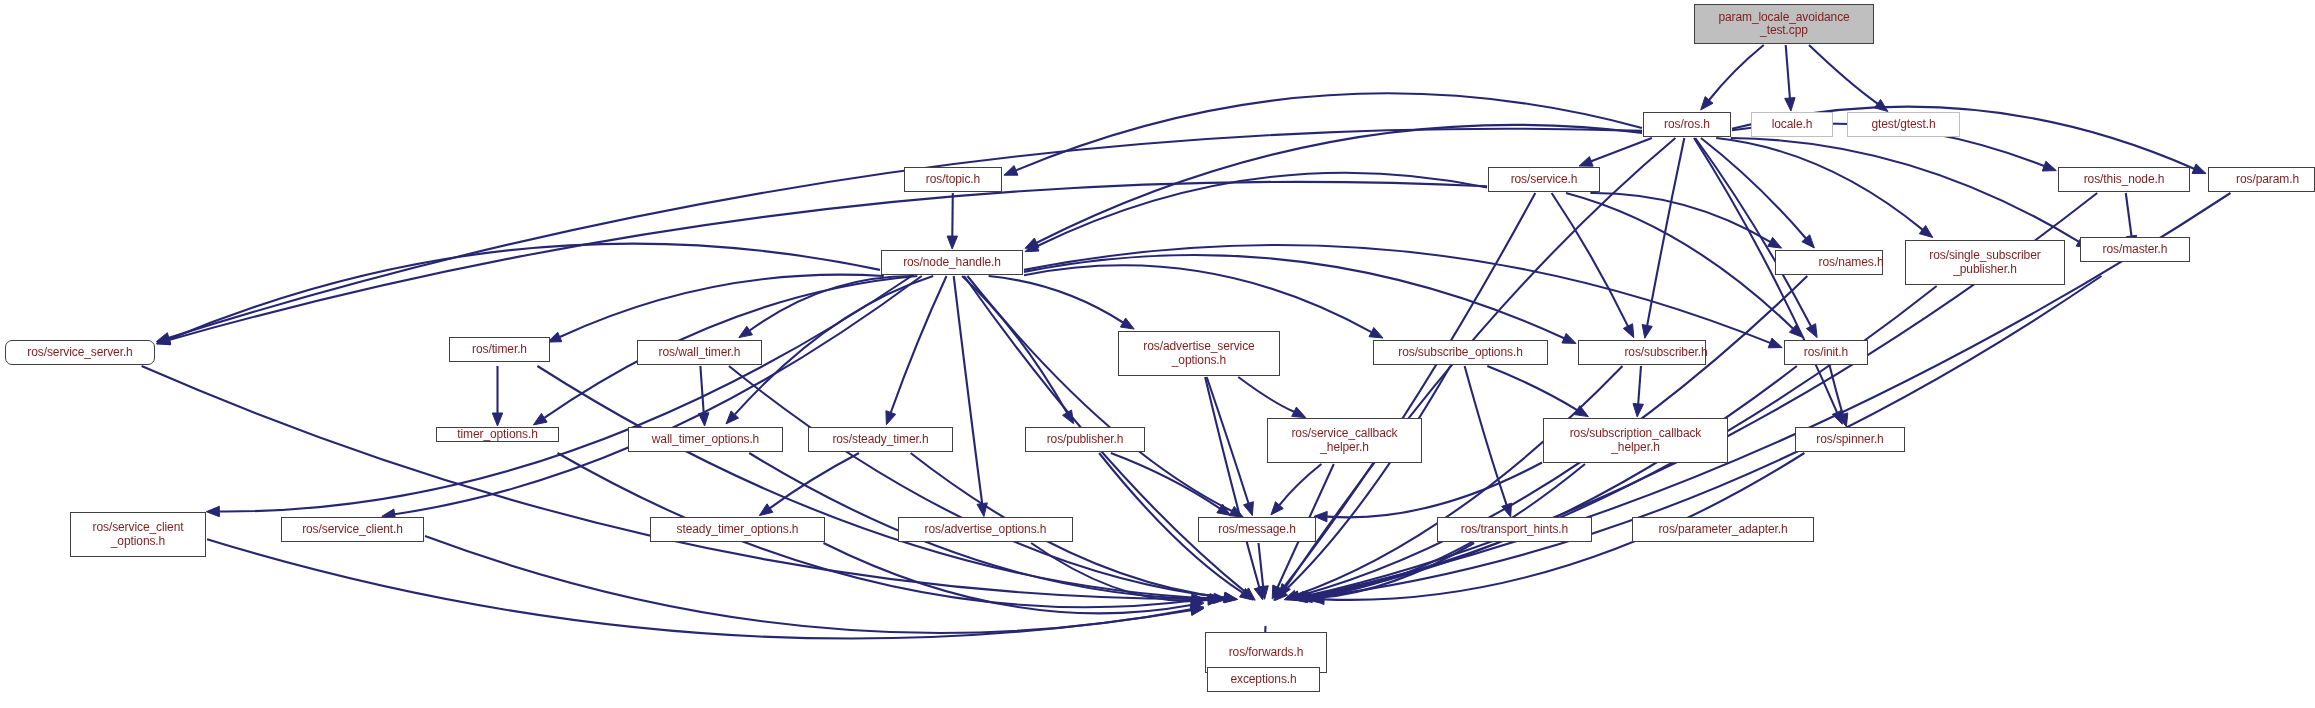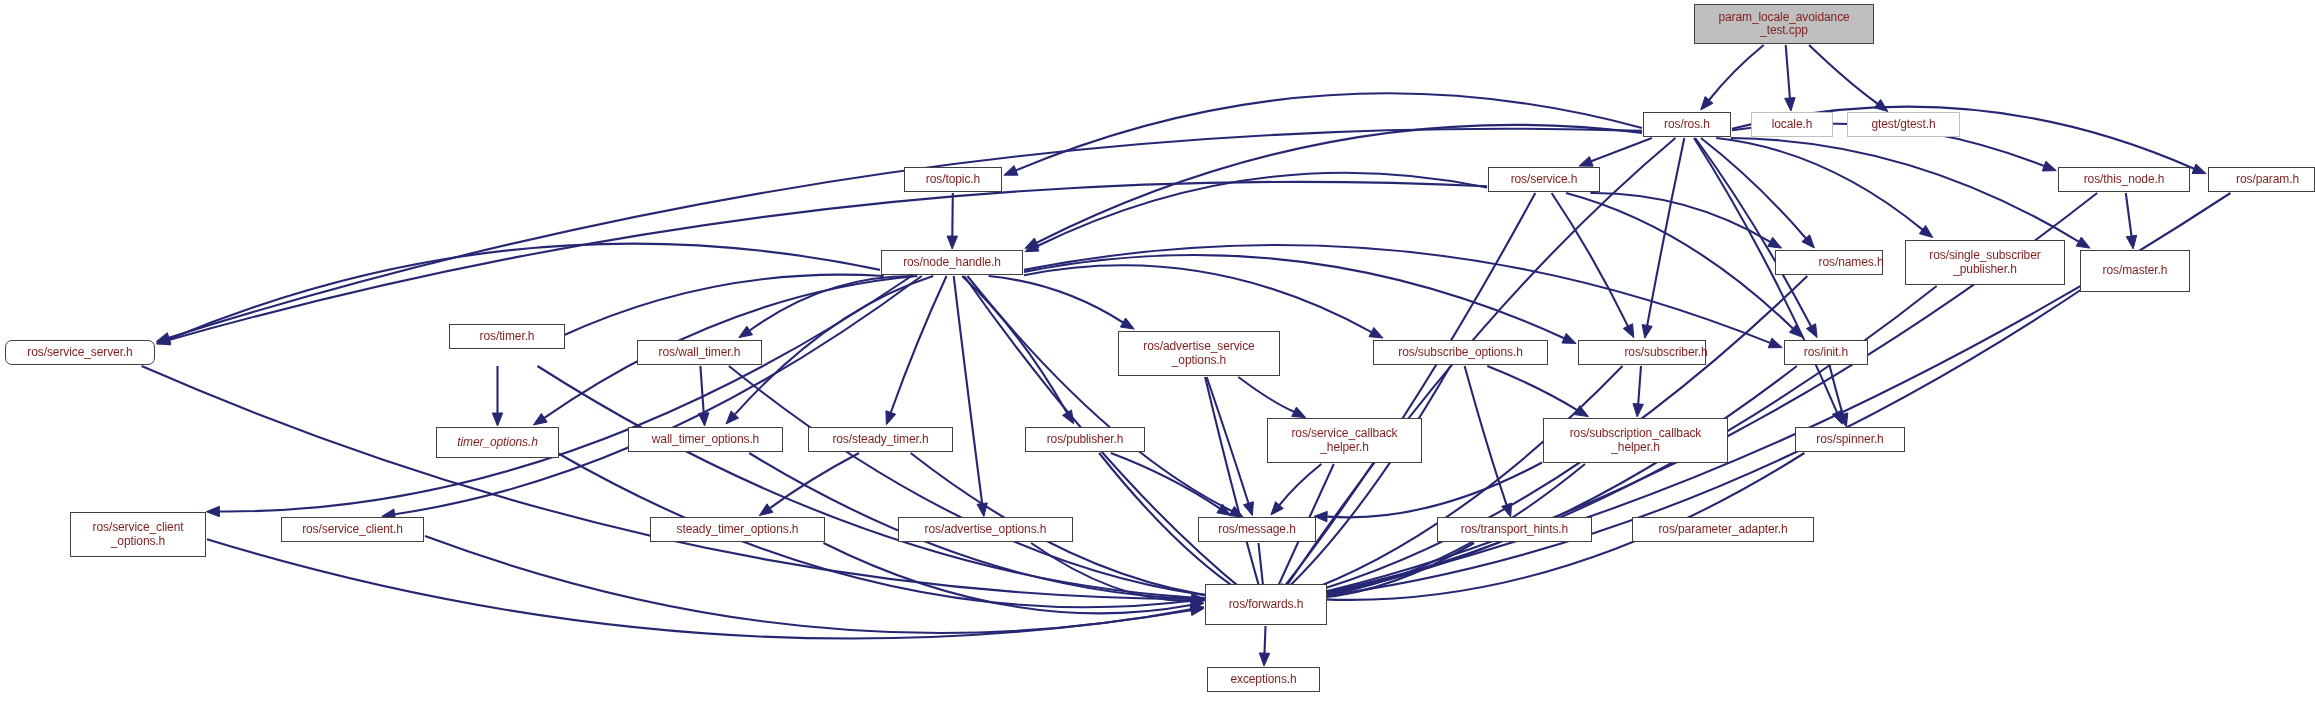--- a/index.html
+++ b/index.html
@@ -230,42 +230,42 @@
       <div class="node-box" style="left: 1751px; top: 112px; width: 82px; height: 25px;">locale.h</div>
       <div class="node-box" style="left: 1847px; top: 112px; width: 113px; height: 25px;">gtest/gtest.h</div>
       <div class="node-box strong" style="left: 904px; top: 167px; width: 98px; height: 25px;">ros/topic.h</div>
       <div class="node-box strong" style="left: 1488px; top: 167px; width: 112px; height: 25px;">ros/service.h</div>
       <div class="node-box strong" style="left: 2058px; top: 167px; width: 132px; height: 25px;">ros/this_node.h</div>
       <div class="node-box strong" style="left: 2208px; top: 167px; width: 107px; height: 25px; padding-left: 12px;">ros/param.h</div>
       <div class="node-box strong" style="left: 881px; top: 250px; width: 142px; height: 25px;">ros/node_handle.h</div>
       <div class="node-box strong" style="left: 1775px; top: 250px; width: 108px; height: 25px; padding-left: 44px;">ros/names.h</div>
       <div class="node-box strong" style="left: 1905px; top: 240px; width: 160px; height: 45px;">ros/single_subscriber
 _publisher.h</div>
-      <div class="node-box strong" style="left: 2080px; top: 250px; width: 110px; height: 42px;">ros/master.h</div>
+      <div class="node-box strong" style="left: 2080px; top: 237px; width: 110px; height: 25px;">ros/master.h</div>
       <div class="node-box strong" style="left: 5px; top: 340px; width: 150px; height: 25px; border-radius: 7px;">ros/service_server.h</div>
-      <div class="node-box strong" style="left: 449px; top: 324px; width: 116px; height: 25px; text-align: center;">ros/timer.h</div>
+      <div class="node-box strong" style="left: 449px; top: 337px; width: 101px; height: 25px; text-align: center;">ros/timer.h</div>
       <div class="node-box strong" style="left: 637px; top: 340px; width: 125px; height: 25px;">ros/wall_timer.h</div>
       <div class="node-box strong" style="left: 1118px; top: 331px; width: 162px; height: 45px;">ros/advertise_service
 _options.h</div>
       <div class="node-box strong" style="left: 1373px; top: 340px; width: 175px; height: 25px;">ros/subscribe_options.h</div>
       <div class="node-box strong" style="left: 1578px; top: 340px; width: 128px; height: 25px; padding-left: 48px;">ros/subscriber.h</div>
       <div class="node-box strong" style="left: 1784px; top: 340px; width: 84px; height: 25px;">ros/init.h</div>
-      <div class="node-box strong" style="left: 436px; top: 427px; width: 123px; height: 31px; font-style: italic;">timer_options.h</div>
+      <div class="node-box strong" style="left: 436px; top: 427px; width: 123px; height: 15px;">timer_options.h</div>
       <div class="node-box strong" style="left: 628px; top: 427px; width: 155px; height: 25px;">wall_timer_options.h</div>
       <div class="node-box strong" style="left: 808px; top: 427px; width: 145px; height: 25px;">ros/steady_timer.h</div>
       <div class="node-box strong" style="left: 1025px; top: 427px; width: 120px; height: 25px; text-align: right;">ros/publisher.h</div>
       <div class="node-box strong" style="left: 1267px; top: 418px; width: 155px; height: 45px;">ros/service_callback
 _helper.h</div>
       <div class="node-box strong" style="left: 1543px; top: 418px; width: 185px; height: 45px;">ros/subscription_callback
 _helper.h</div>
       <div class="node-box strong" style="left: 1795px; top: 427px; width: 110px; height: 25px;">ros/spinner.h</div>
       <div class="node-box strong" style="left: 70px; top: 512px; width: 136px; height: 45px;">ros/service_client
 _options.h</div>
       <div class="node-box strong" style="left: 281px; top: 517px; width: 143px; height: 25px;">ros/service_client.h</div>
       <div class="node-box strong" style="left: 650px; top: 517px; width: 175px; height: 25px;">steady_timer_options.h</div>
       <div class="node-box strong" style="left: 898px; top: 517px; width: 175px; height: 25px;">ros/advertise_options.h</div>
       <div class="node-box strong" style="left: 1198px; top: 517px; width: 118px; height: 25px;">ros/message.h</div>
       <div class="node-box strong" style="left: 1437px; top: 517px; width: 155px; height: 25px;">ros/transport_hints.h</div>
       <div class="node-box strong" style="left: 1612px; top: 517px; width: 182px; height: 25px; margin-left: 20px;">ros/parameter_adapter.h</div>
-      <div class="node-box strong" style="left: 1205px; top: 584px; width: 122px; height: 41px;">ros/forwards.h</div>
+      <div class="node-box strong" style="left: 1205px; top: 632px; width: 122px; height: 41px;">ros/forwards.h</div>
       <div class="node-box strong" style="left: 1207px; top: 667px; width: 113px; height: 25px;">exceptions.h</div>
     </div>
 </div>
 
 </body></html>

